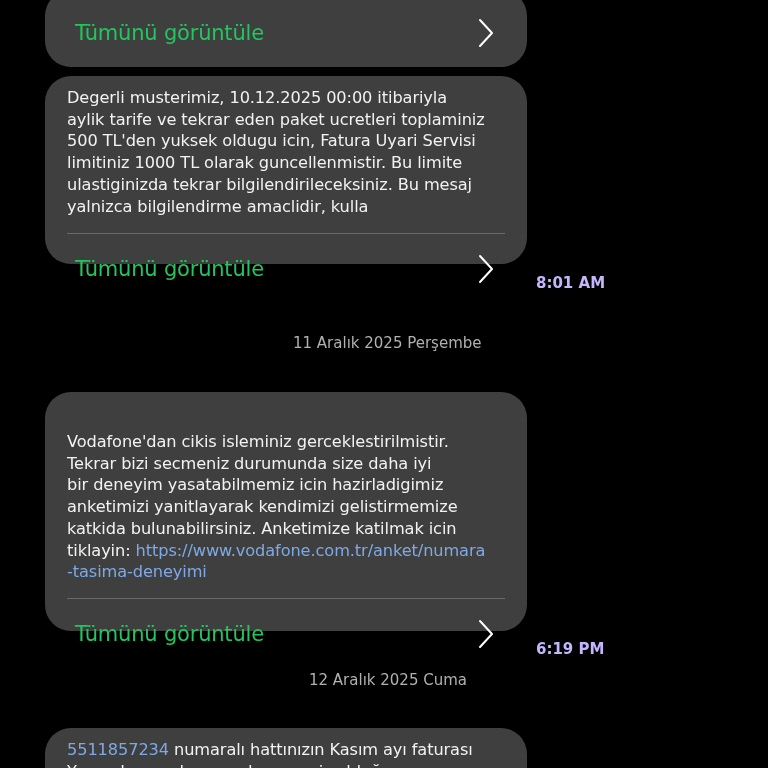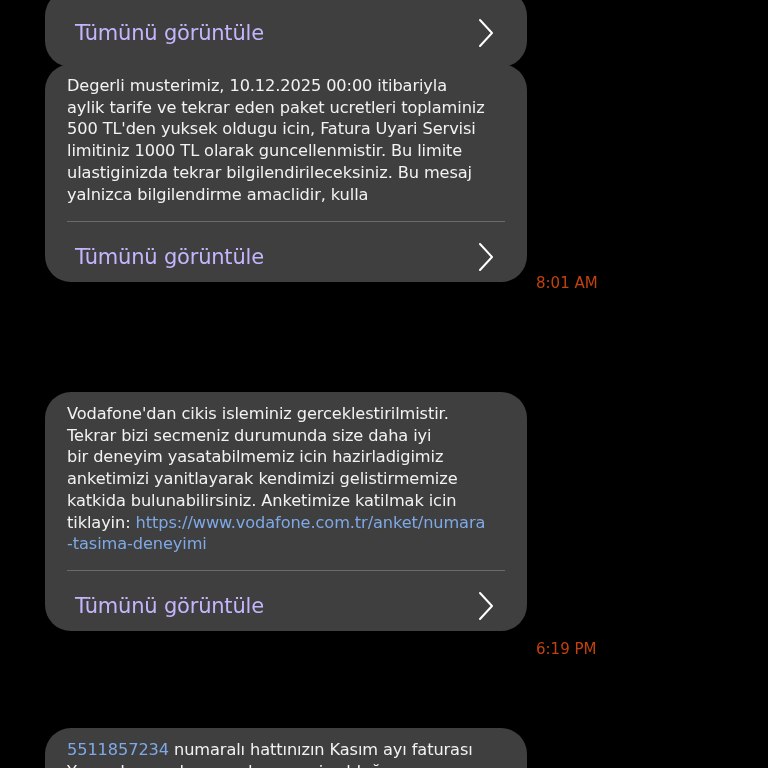--- a/index.html
+++ b/index.html
@@ -45,36 +45,37 @@
     .view-all {
       display: flex;
       align-items: center;
       justify-content: space-between;
       padding: 0 32px 0 30px;
       height: 70px;
       cursor: pointer;
     }
     .view-all-label {
       font-size: 21px;
-      color: #c4b5fd;
+      color: #22c55e;
       letter-spacing: -0.2px;
       text-align: right;
     }
     .chevron {
       width: 18px;
       height: 30px;
       display: flex;
       align-items: center;
       justify-content: center;
     }
     .timestamp {
       position: absolute;
       left: 536px;
       font-size: 15px;
-      color: #c2410c;
+      color: #c4b5fd;
+      font-weight: bold;
     }
     .date-sep {
       position: absolute;
       left: 0;
       width: 768px;
       text-align: center;
       font-size: 15px;
       color: #b0b0b0;
     }
   </style>
@@ -87,59 +88,61 @@
     <div class="view-all" style="height:77px; padding-top:8px; box-sizing:border-box;">
       <span class="view-all-label">Tümünü görüntüle</span>
       <span class="chevron">
         <svg width="18" height="30" viewBox="0 0 18 30">
             <polyline points="3,2 15,15 3,28" fill="none" stroke="#ffffff" stroke-width="2" stroke-linecap="round" stroke-linejoin="round"></polyline>
           </svg>
       </span>
     </div>
   </div>
 
-  <div class="bubble" style="top:64px; height:218px;">
+  <div class="bubble" style="top:76px; height:188px;">
     <div class="bubble-text" style="height:135px; overflow:hidden;">Degerli musterimiz, 10.12.2025 00:00 itibariyla
 aylik tarife ve tekrar eden paket ucretleri toplaminiz
 500 TL'den yuksek oldugu icin, Fatura Uyari Servisi
 limitiniz 1000 TL olarak guncellenmistir. Bu limite
 ulastiginizda tekrar bilgilendirileceksiniz. Bu mesaj
 yalnizca bilgilendirme amaclidir, kulla</div>
     <div class="divider" style="margin-top:11px;"></div>
     <div class="view-all">
       <span class="view-all-label">Tümünü görüntüle</span>
       <span class="chevron">
         <svg width="18" height="30" viewBox="0 0 18 30">
             <polyline points="3,2 15,15 3,28" fill="none" stroke="#ffffff" stroke-width="2" stroke-linecap="round" stroke-linejoin="round"></polyline>
           </svg>
       </span>
     </div>
   </div>
   <div class="timestamp" style="top:274px;">8:01 AM</div>
 
+  <div class="date-sep" style="top:334px; padding-left:0; left:0; width:768px; text-align:left; text-indent:293px;">11 Aralık 2025 Perşembe</div>
 
   <div class="bubble" style="top:392px; height:239px;">
-    <div class="bubble-text" style="height:157px; overflow:hidden;"><span>Vodafone'dan cikis isleminiz gerceklestirilmistir.
+    <div class="bubble-text" style="height:157px; overflow:hidden;margin-top:28px;"><span>Vodafone'dan cikis isleminiz gerceklestirilmistir.
 Tekrar bizi secmeniz durumunda size daha iyi
 bir deneyim yasatabilmemiz icin hazirladigimiz
 anketimizi yanitlayarak kendimizi gelistirmemize
 katkida bulunabilirsiniz. Anketimize katilmak icin
 tiklayin: </span><span class="link">https://www.vodafone.com.tr/anket/numara
 -tasima-deneyimi</span></div>
     <div class="divider" style="margin-top:10px;"></div>
     <div class="view-all">
       <span class="view-all-label">Tümünü görüntüle</span>
       <span class="chevron">
         <svg width="18" height="30" viewBox="0 0 18 30">
             <polyline points="3,2 15,15 3,28" fill="none" stroke="#ffffff" stroke-width="2" stroke-linecap="round" stroke-linejoin="round"></polyline>
           </svg>
       </span>
     </div>
   </div>
   <div class="timestamp" style="top:611px;margin-top:29px;">6:19 PM</div>
 
+  <div class="date-sep" style="top:671px; text-align:left; text-indent:309px;">12 Aralık 2025 Cuma</div>
 
   <div class="bubble" style="top:728px; height:80px;">
     <div class="bubble-text"><span class="link">5511857234</span><span> numaralı hattınızın Kasım ayı faturası
 Yanımda uygulamasından vermiş olduğunuz</span></div>
   </div>
 
 </div>
 
 </body></html>

